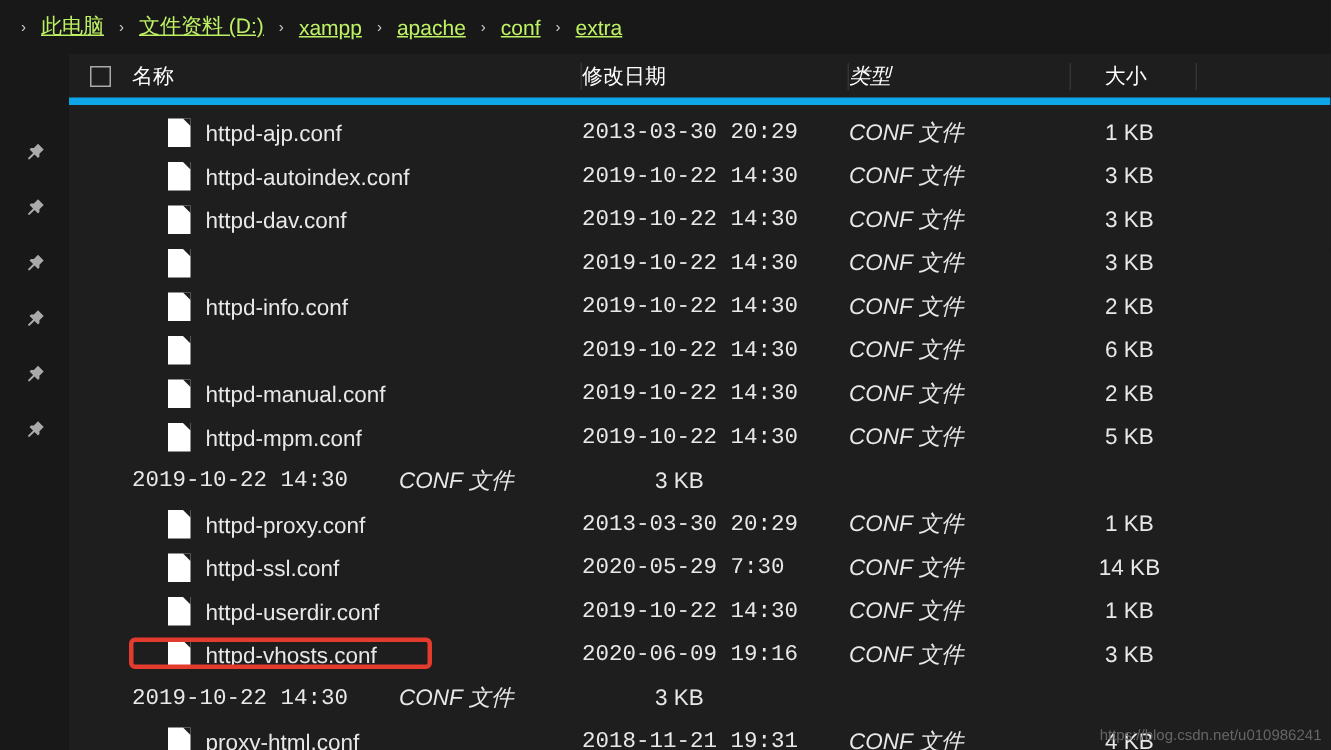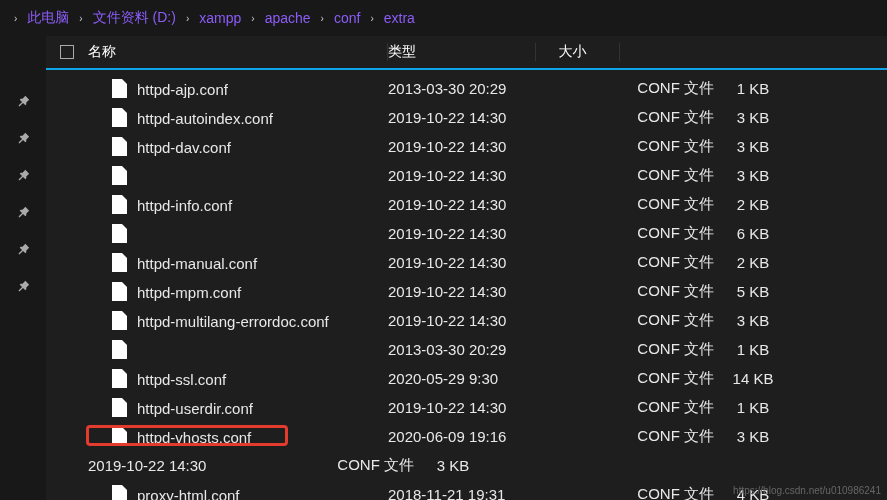--- a/index.html
+++ b/index.html
@@ -21,23 +21,24 @@
     background: #181818;
     color: #fff;
     font-size: 14px;
   }
   .breadcrumb .sep {
     margin: 0 6px;
     color: #ccc;
     font-size: 10px;
   }
   .breadcrumb .crumb {
-    color: #8b5cf6;
+    color: #bef264;
     padding: 2px 4px;
     cursor: pointer;
+    text-decoration: underline;
   }
   .main {
     display: flex;
     height: calc(100% - 36px);
   }
   .sidebar {
     width: 46px;
     background: #181818;
     display: flex;
     flex-direction: column;
@@ -53,28 +54,28 @@
   }
   .content {
     flex: 1;
     background: #1e1e1e;
   }
   .header-row {
     display: flex;
     align-items: center;
     height: 34px;
     padding-left: 14px;
-    border-bottom: 2px solid #0ea5e9;
+    border-bottom: 5px solid #0ea5e9;
     color: #fff;
     font-size: 14px;
   }
   .col-check { width: 28px; display:flex; align-items:center; }
   .col-name { width: 300px; }
   .col-date { width: 178px; }
-  .col-type { width: 148px; }
+  .col-type { width: 148px; font-style: italic; }
   .col-size { width: 84px; text-align: center; }
   .header-row .col-name,
   .header-row .col-date,
   .header-row .col-type,
   .header-row .col-size {
     border-right: 1px solid #333;
     padding-right: 10px;
   }
   .checkbox {
     width: 14px; height: 14px;
@@ -105,22 +106,22 @@
     flex-shrink: 0;
   }
   .file-icon::after {
     content:"";
     position:absolute;
     top:0; right:0;
     width:0; height:0;
     border-left: 5px solid transparent;
     border-top: 5px solid #1e1e1e;
   }
-  .file-row .col-date { width: 178px; }
-  .file-row .col-type { width: 148px; text-align: right; }
+  .file-row .col-date { width: 178px; font-family: Liberation Mono, monospace; }
+  .file-row .col-type { width: 148px; }
   .file-row .col-size { width: 84px; text-align: center; padding-right: 6px; }
   .highlight-box {
     border: 3px solid #e33b2e;
     border-radius: 4px;
     position: absolute;
     pointer-events: none;
   }
   .watermark {
     position: absolute;
     bottom: 4px;
@@ -168,20 +169,21 @@
           <path d="M16 3v6l2 2v2h-5v7l-1 1-1-1v-7H6v-2l2-2V3h8z"></path>
         </svg></div>
     </div>
 
   <div class="content">
     <div class="header-row">
       <div class="col-check">
           <span class="checkbox"></span>
         </div>
       <div class="col-name">名称</div>
+      <div class="col-date">修改日期</div>
       <div class="col-type">类型</div>
       <div class="col-size">大小</div>
     </div>
     <div class="file-list" id="file-list">
         <div class="file-row">
           <div class="col-check"></div>
           <div class="name-cell">
             <span class="file-icon"></span>
             <span>httpd-ajp.conf</span>
           </div>
@@ -252,44 +254,41 @@
           <div class="name-cell">
             <span class="file-icon"></span>
             <span>httpd-mpm.conf</span>
           </div>
           <div class="col-date">2019-10-22 14:30</div>
           <div class="col-type">CONF 文件</div>
           <div class="col-size">5 KB</div>
         </div>
         <div class="file-row">
           <div class="col-check"></div>
-          <div class="name-cell">
-            <span class="file-icon"></span>
-            <span>httpd-multilang-errordoc.conf</span>
-          </div>
-          <div class="col-date">2019-10-22 14:30</div>
-          <div class="col-type">CONF 文件</div>
-          <div class="col-size">3 KB</div>
-        </div>
-        <div class="file-row">
-          <div class="col-check"></div>
-          <div class="name-cell">
-            <span class="file-icon"></span>
+          <div class="col-date">2019-10-22 14:30</div>
+          <div class="col-type">CONF 文件</div>
+          <div class="col-size">3 KB</div>
+        </div>
+        <div class="file-row">
+          <div class="col-check"></div>
+          <div class="name-cell">
+            <span class="file-icon"></span>
+            <span>httpd-proxy.conf</span>
           </div>
           <div class="col-date">2013-03-30 20:29</div>
           <div class="col-type">CONF 文件</div>
           <div class="col-size">1 KB</div>
         </div>
         <div class="file-row">
           <div class="col-check"></div>
           <div class="name-cell">
             <span class="file-icon"></span>
             <span>httpd-ssl.conf</span>
           </div>
-          <div class="col-date">2020-05-29 9:30</div>
+          <div class="col-date">2020-05-29 7:30</div>
           <div class="col-type">CONF 文件</div>
           <div class="col-size">14 KB</div>
         </div>
         <div class="file-row">
           <div class="col-check"></div>
           <div class="name-cell">
             <span class="file-icon"></span>
             <span>httpd-userdir.conf</span>
           </div>
           <div class="col-date">2019-10-22 14:30</div>

